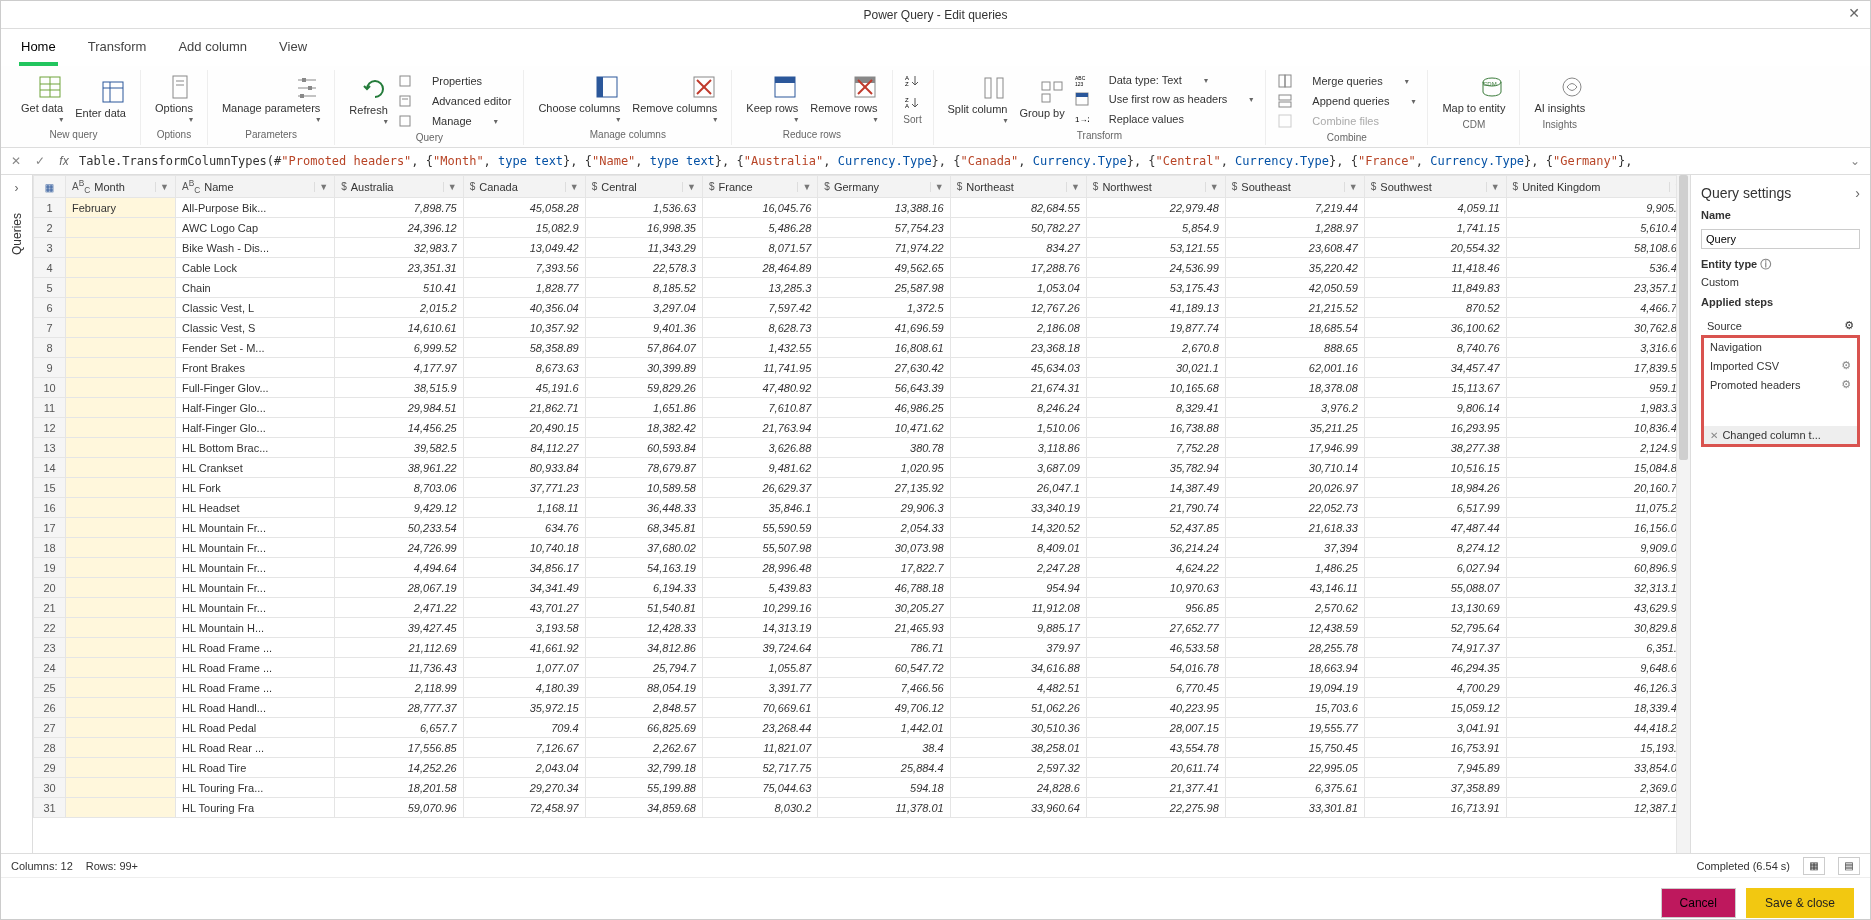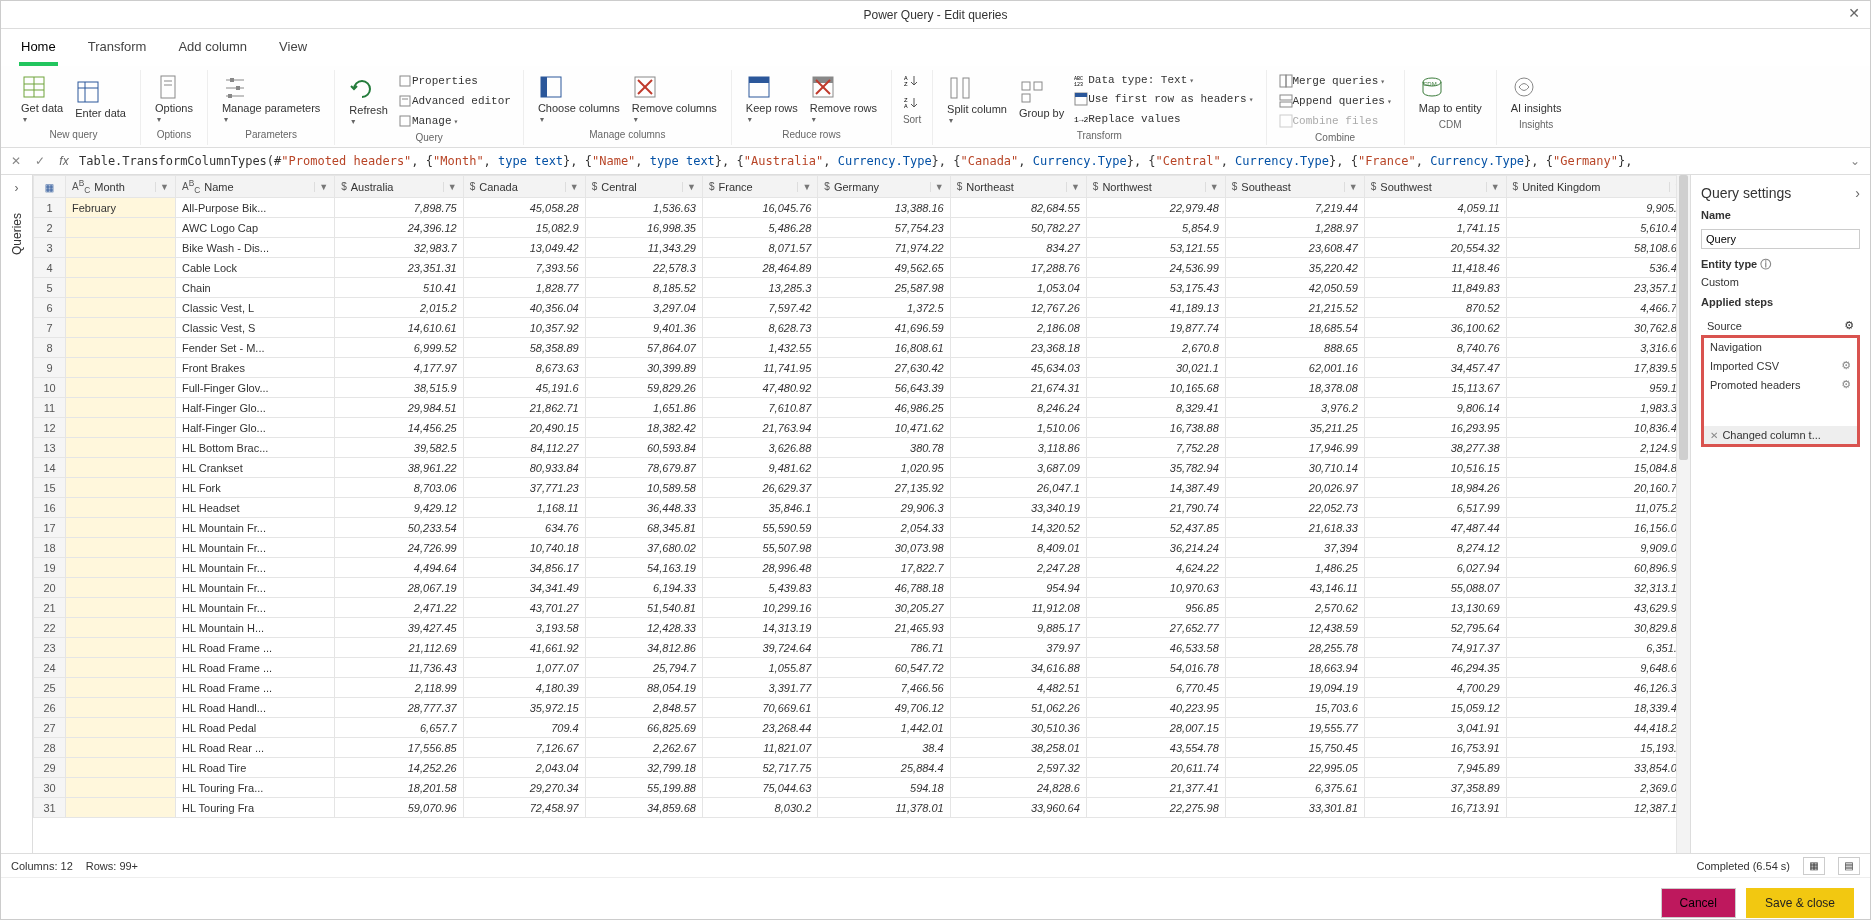--- a/index.html
+++ b/index.html
@@ -66,38 +66,37 @@
     align-items: center;
   }
   .ribbon-group .group-label {
     font-size: 10px;
     color: #666;
     margin-top: 2px;
   }
   .rbtn-large {
     display: flex;
     flex-direction: column;
-    align-items: flex-start;
+    align-items: flex-end;
     padding: 2px 6px;
     cursor: pointer;
     font-size: 11px;
     text-align: center;
     line-height: 1.2;
     min-width: 44px;
   }
   .rbtn-large svg { margin-bottom: 2px; }
   .rbtn-small {
     display: flex;
     align-items: center;
-    gap: 0;
+    gap: 20px;
     padding: 2px 4px;
     cursor: pointer;
     font-size: 11px;
     white-space: nowrap;
-    font-family: Liberation Mono, monospace;
   }
   .rbtn-small.disabled { color: #aaa; }
   .stack { display: flex; flex-direction: column; gap: 2px; }
   .chev { font-size: 8px; color: #666; margin-left: 2px; }
 
   .formula-bar {
     display: flex;
     align-items: center;
     border-bottom: 1px solid #ddd;
     padding: 4px 6px;

